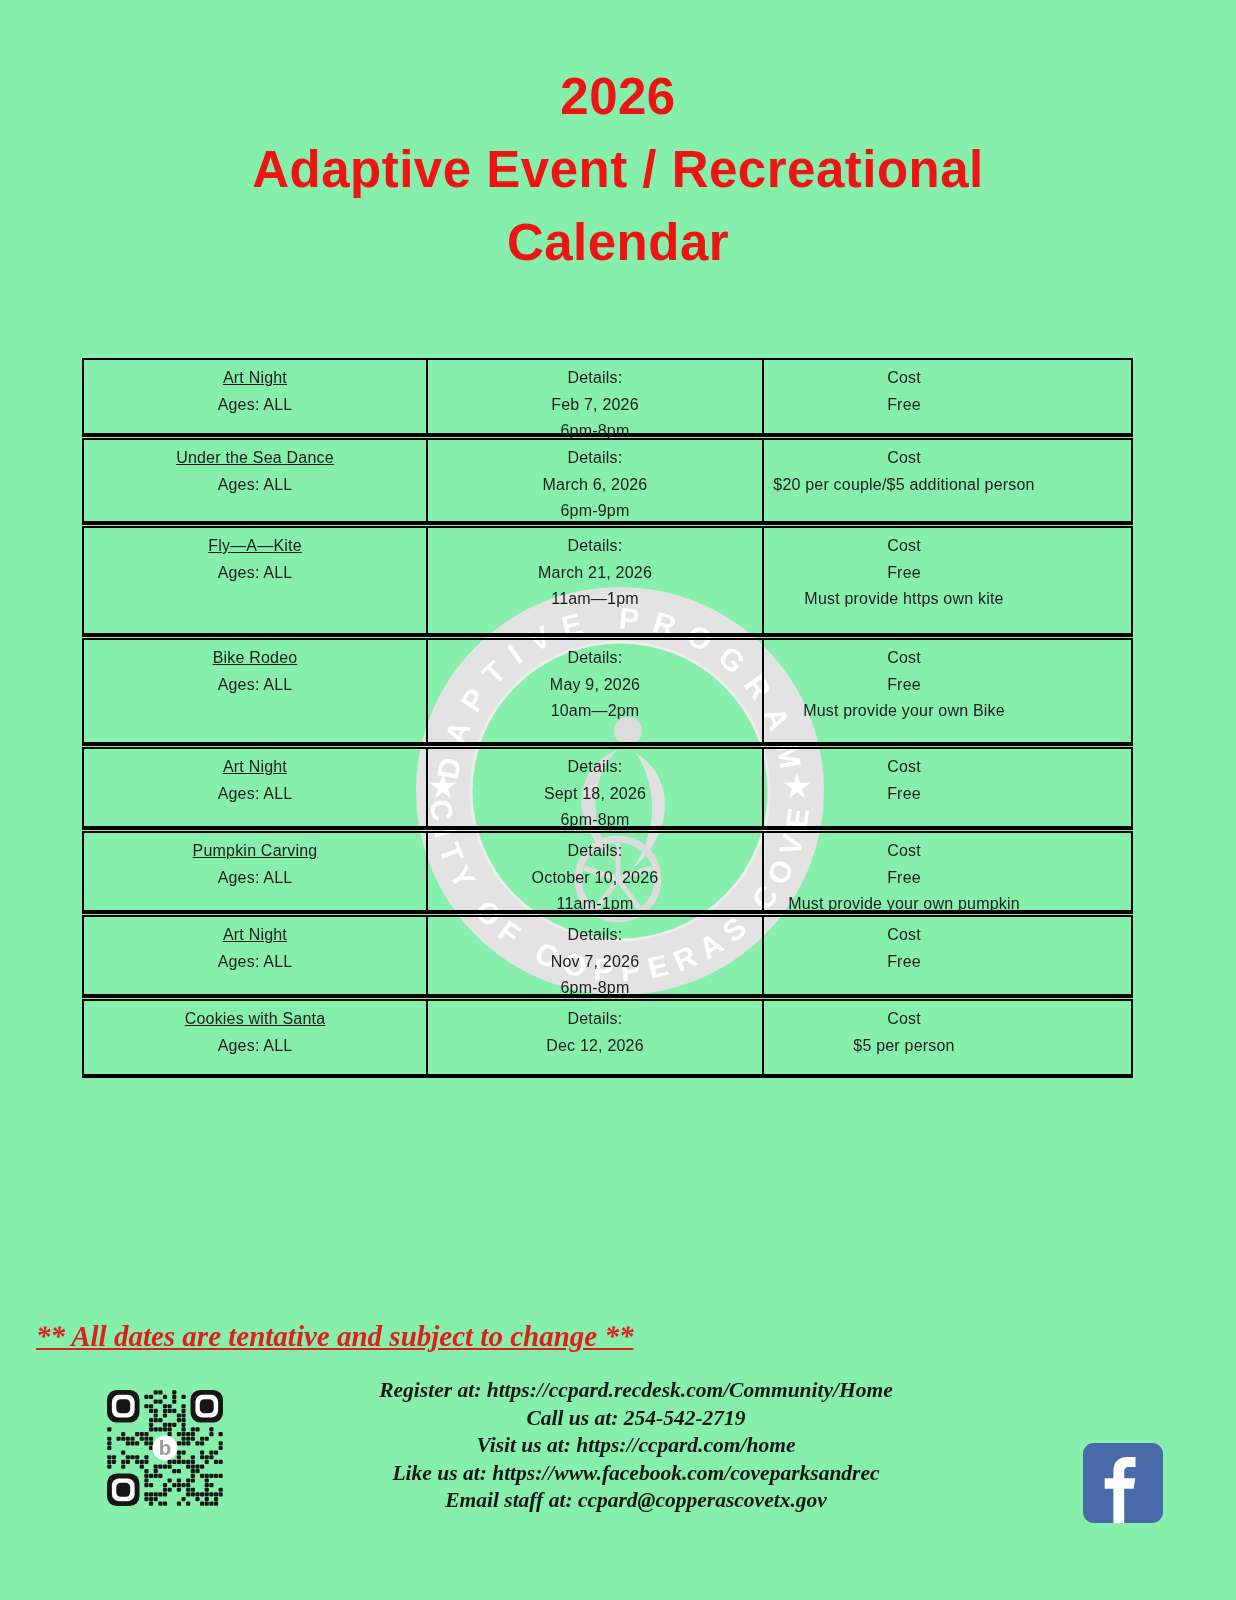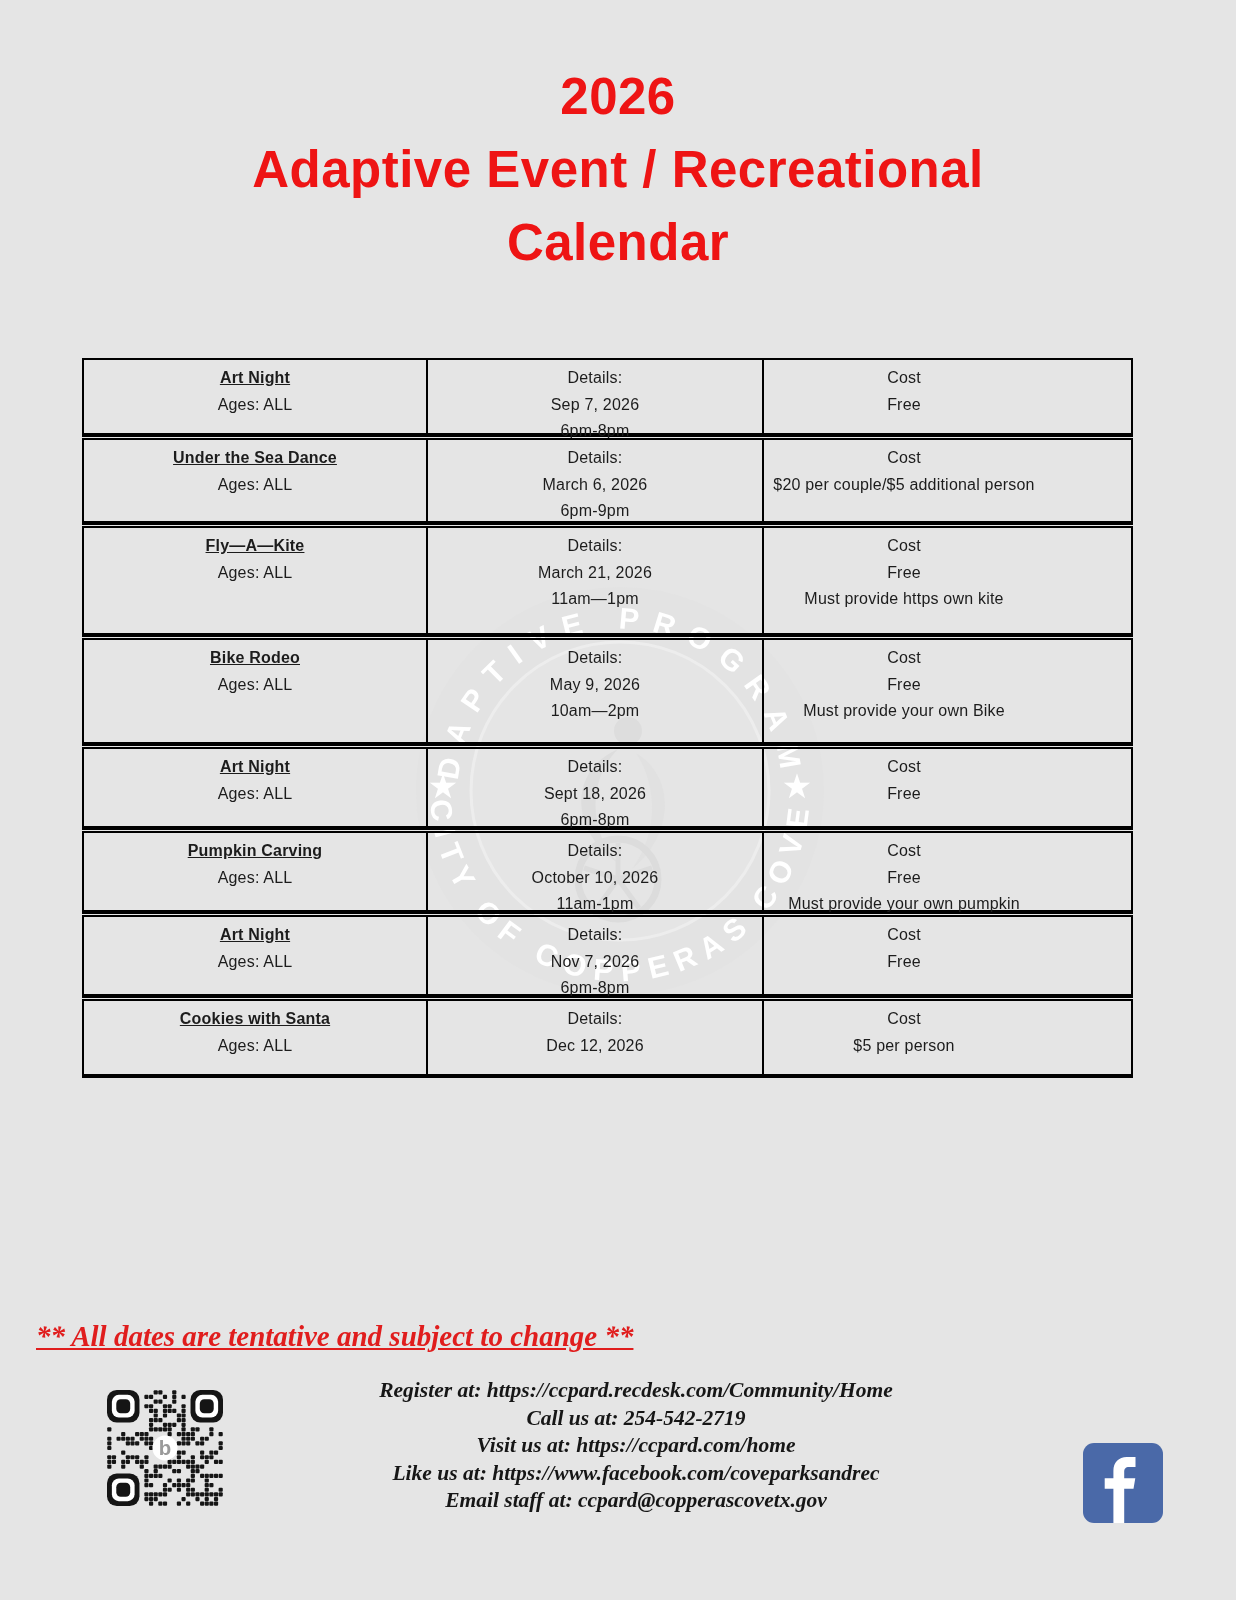--- a/index.html
+++ b/index.html
@@ -3,42 +3,42 @@
 <meta charset="utf-8">
 <style>
   :root{
     --title_red:#ee1414;
     --notice_red:#e01d1d;
     --facebook_blue:#4a69a8;
     --watermark_gray:#e3e3e3;
   }
   html,body{margin:0;padding:0;background:#fff;}
   .page{
-    position:relative;width:1236px;height:1600px;background:#e5e5e5;overflow:hidden;
+    position:relative;width:1236px;height:1600px;background:#86efac;overflow:hidden;
     font-family:"Liberation Sans", sans-serif;
   }
   
   .title{
     position:absolute;top:60px;left:0;width:100%;text-align:center;
     color:var(--title_red);font-weight:bold;font-size:51px;line-height:73px;
     letter-spacing:0.5px;
   }
   
   .table-wrap{position:absolute;left:82px;top:358px;width:1051px;}
   .watermark{position:absolute;left:328px;top:223px;width:420px;height:420px;z-index:0;pointer-events:none;}
   .row{
     position:relative;z-index:1;display:flex;box-sizing:border-box;
     border:2px solid #000;border-bottom-width:4px;margin-bottom:1px;background:transparent;
   }
   .row:last-child{margin-bottom:12px;}
   .cell{box-sizing:border-box;padding-top:5px;text-align:center;font-size:16px;line-height:26.5px;color:#1c1c1c;letter-spacing:0.2px;}
   .c1{width:344px;border-right:2px solid #000;}
   .c2{width:336px;border-right:2px solid #000;}
   .c3{width:280px;}
-  .event-name{font-weight:bold;text-decoration:underline;}
+  .event-name{font-weight:normal;text-decoration:underline;}
   .ln{min-height:26.5px;}
   
   .notice{
     position:absolute;top:1320px;left:0;width:100%;box-sizing:border-box;padding-left:36px;
     text-align:left;font-family:"Liberation Serif", serif;font-style:italic;font-weight:bold;
     font-size:29px;color:var(--notice_red);text-decoration:underline;
   }
   .contact{
     position:absolute;top:1377px;left:0;width:100%;box-sizing:border-box;padding-left:36px;
     text-align:center;font-family:"Liberation Serif", serif;font-style:italic;font-weight:bold;
@@ -88,21 +88,21 @@
       </g>
     </svg>
 
     <div class="row" style="height:79px">
       <div class="cell c1">
         <div class="ln event-name">Art Night</div>
         <div class="ln">Ages: ALL</div>
       </div>
       <div class="cell c2">
         <div class="ln">Details:</div>
-        <div class="ln">Sep 7, 2026</div>
+        <div class="ln">Feb 7, 2026</div>
         <div class="ln">6pm-8pm</div>
       </div>
       <div class="cell c3">
         <div class="ln">Cost</div>
         <div class="ln">Free</div>
         <div class="ln"></div>
       </div>
     </div>
 
     <div class="row" style="height:87px">

